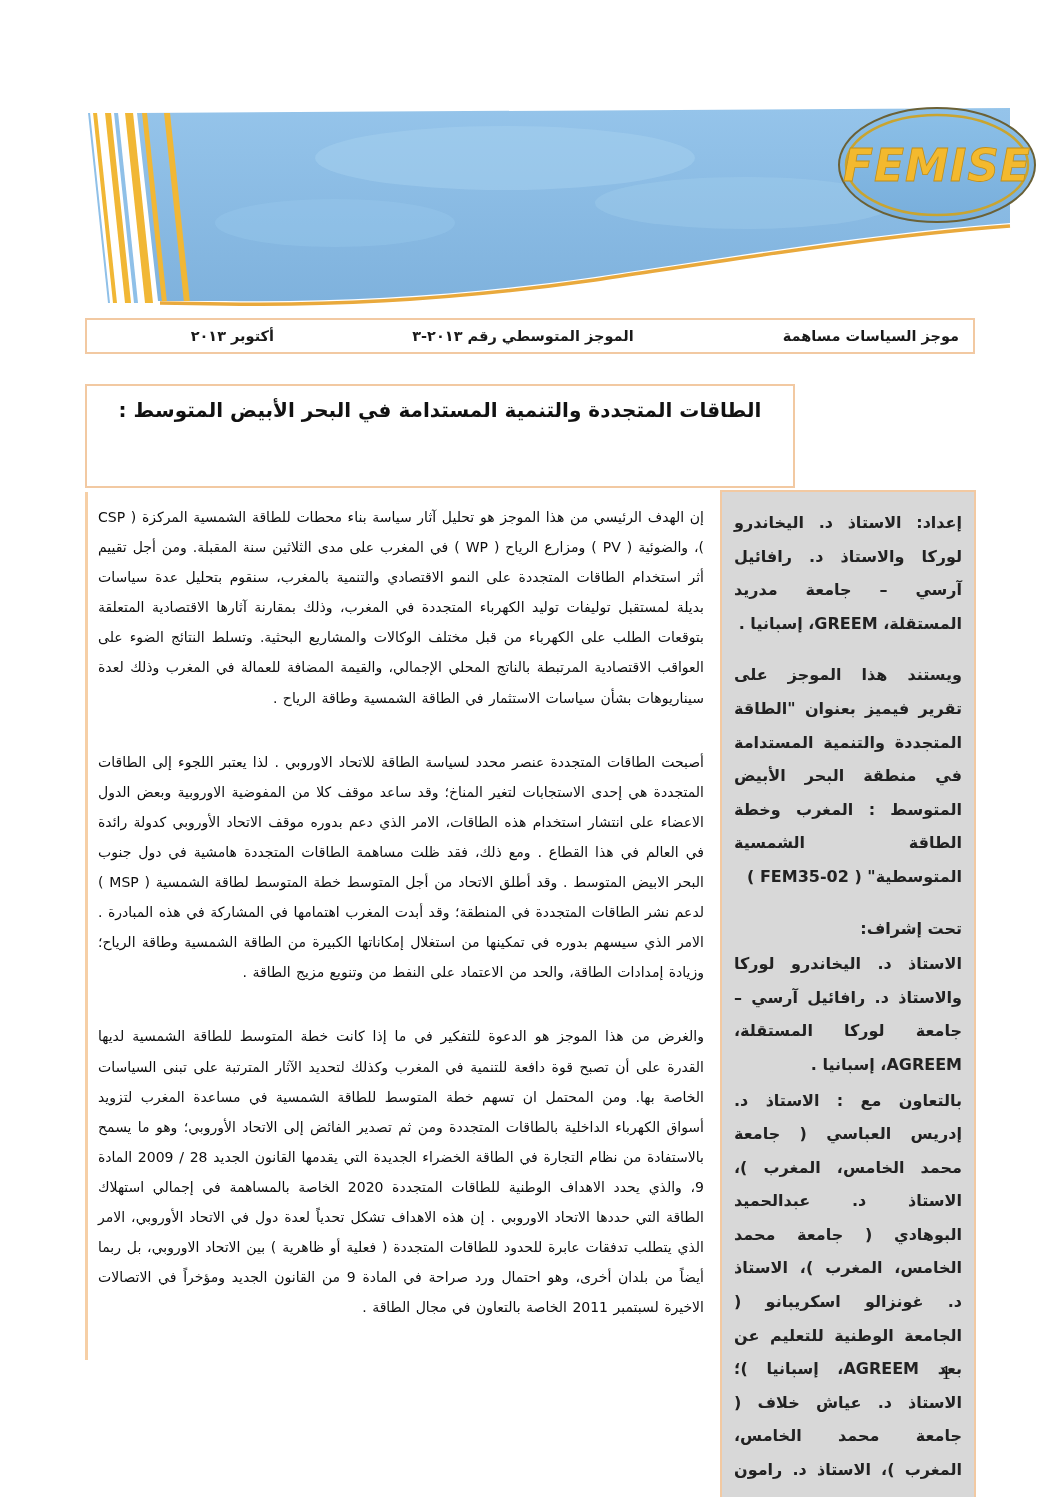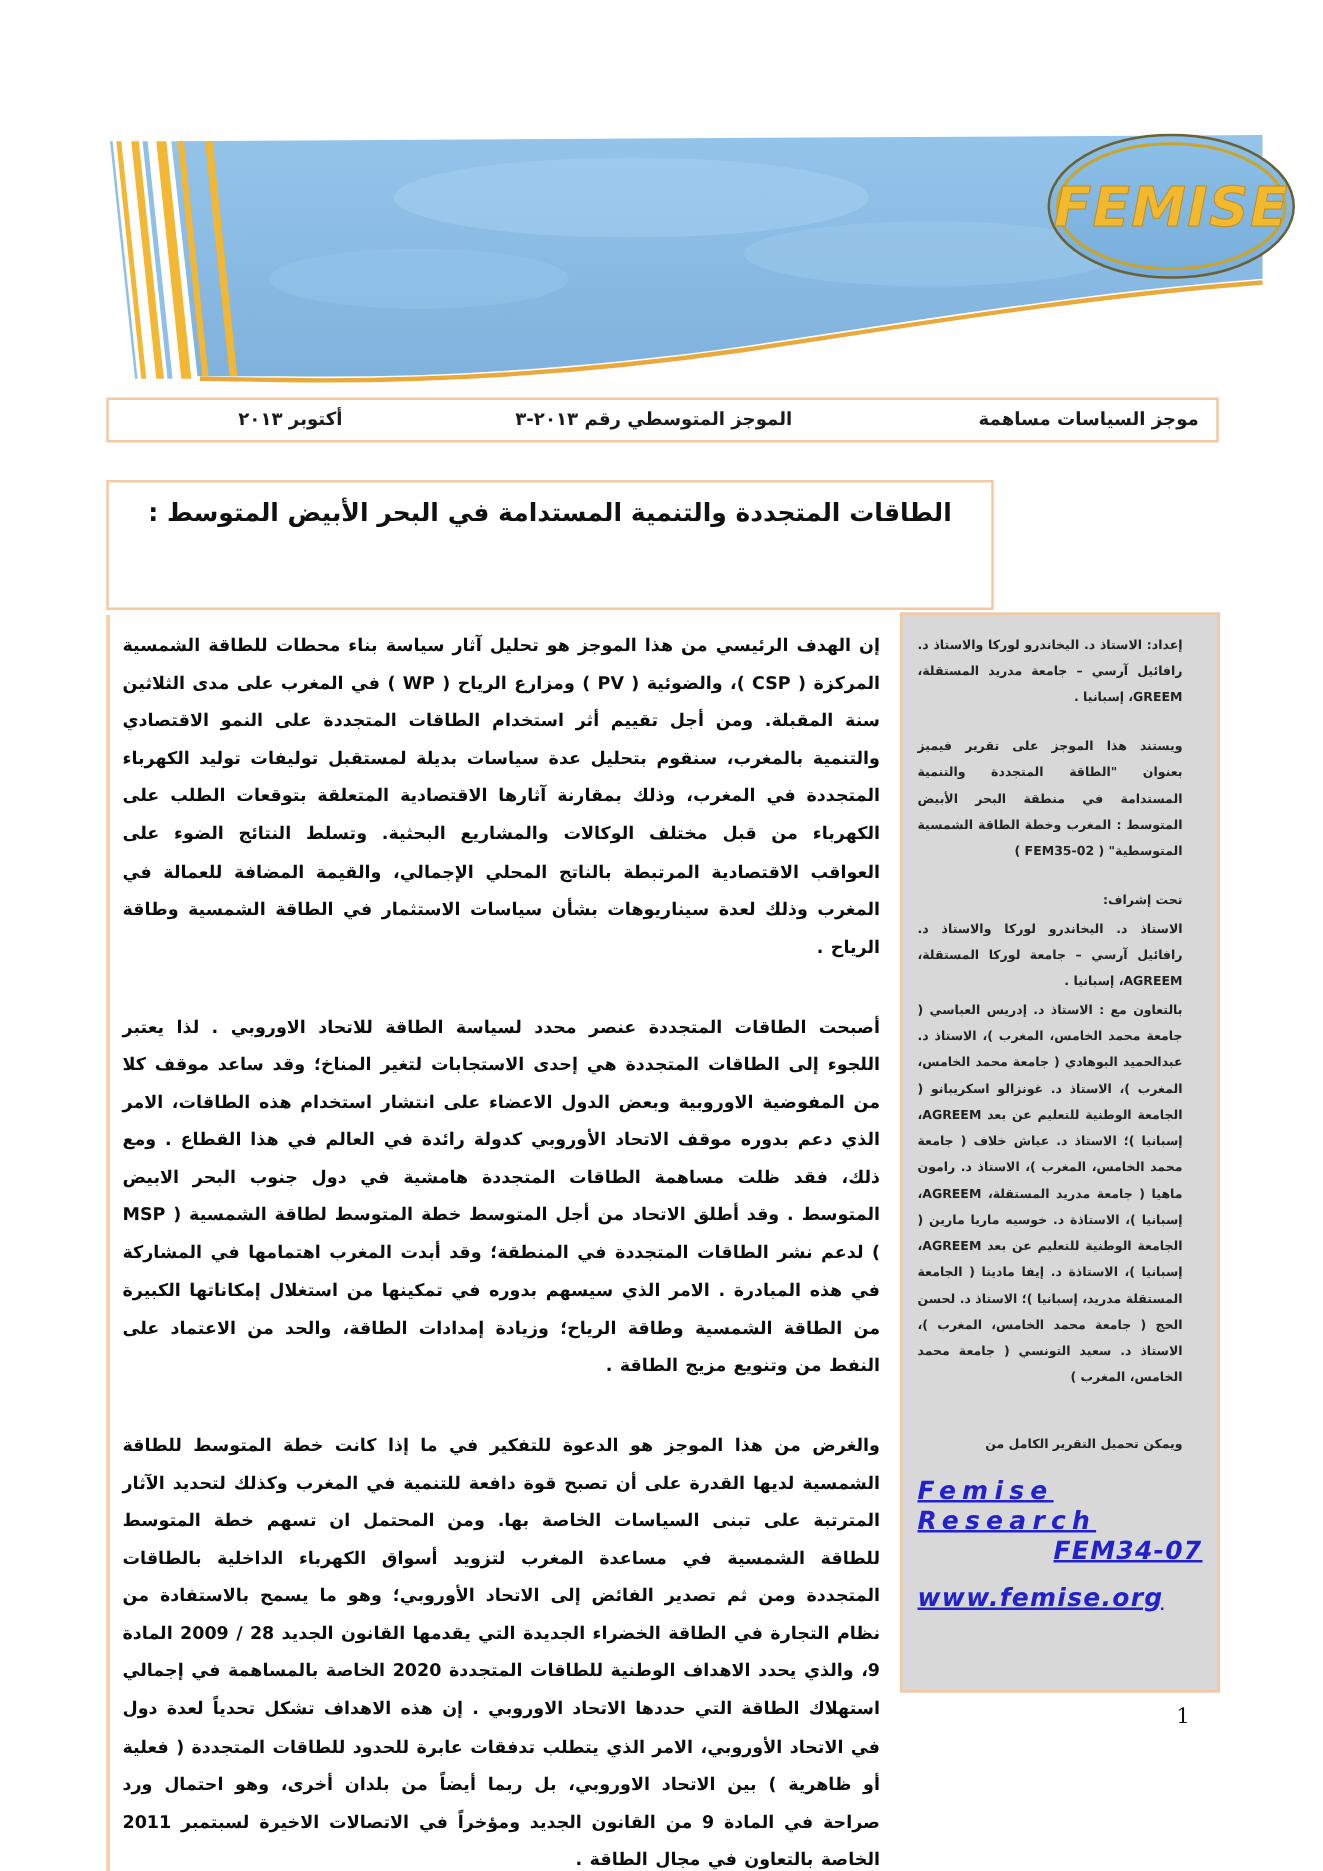--- a/index.html
+++ b/index.html
@@ -39,33 +39,33 @@
   .title-line1{margin-top:12px;font-size:20px;font-weight:bold;}
   .title-line2{margin-top:15px;font-size:20px;font-weight:bold;}
 
   
   .article{
     position:absolute;left:85px;top:492px;width:625px;min-height:868px;
     border-left:3px solid #f6cfa6;box-sizing:border-box;
     direction:rtl;padding:10px 6px 0 10px;
   }
   .article p{
-    margin:0 0 34px 0;font-size:14px;font-weight:bold;line-height:2.15;
+    margin:0 0 34px 0;font-size:14px;font-weight:normal;line-height:2.15;
     text-align:justify;color:#0d0d0d;word-spacing:1px;
   }
 
   
   .sidebar{
     position:absolute;left:720px;top:490px;width:256px;min-height:864px;
     background:#d8d8d8;border:2px solid #f2c9a2;box-sizing:border-box;
     direction:rtl;padding:14px 12px 16px 12px;color:#222;
   }
   .sidebar .block{
-    font-size:10px;font-weight:bold;line-height:2.1;text-align:justify;
-    margin:0 16px 18px 0;
+    font-size:16px;font-weight:bold;line-height:2.1;text-align:justify;
+    margin:0 0 18px 0;
   }
   .sidebar .block.tight{margin-bottom:2px;}
   .sidebar .gap{height:14px;}
   .links{direction:ltr;margin-top:14px;}
   a.femise-link{
     color:#2222cc;font-style:italic;font-weight:bold;text-decoration:underline;
     display:block;cursor:pointer;
   }
   .link-main{font-size:20px;letter-spacing:5px;text-align:left;}
   .link-sub{font-size:20px;text-align:right;letter-spacing:1px;}

